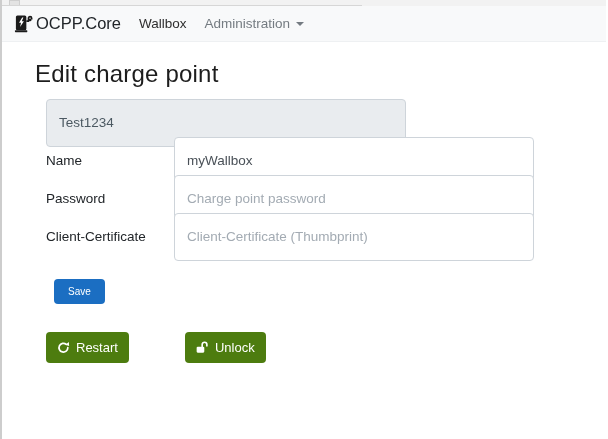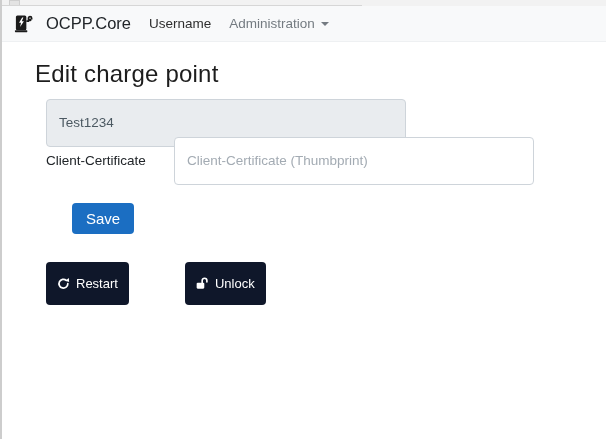--- a/index.html
+++ b/index.html
@@ -27,21 +27,21 @@
   }
   
   .navbar{
     height:36px;background:#f8f9fa;
     display:flex;align-items:center;
     padding-left:12px;
     border-bottom:1px solid #eef0f2;
     box-sizing:border-box;
   }
   .brand{
-    display:inline-flex;align-items:center;gap:13px;
+    display:inline-flex;align-items:center;gap:3px;
     color:#212529;font-size:16.5px;text-decoration:none;cursor:pointer;
   }
   .nav-link{
     font-size:13.5px;color:#2e2e2e;margin-left:18px;cursor:pointer;text-decoration:none;
     display:inline-flex;align-items:center;
   }
   .nav-link.muted{color:#747b81;text-align:center;}
   .caret{
     display:inline-block;margin-left:6px;
     width:0;height:0;border-left:4px solid transparent;border-right:4px solid transparent;
@@ -68,28 +68,28 @@
   }
   .form-input::placeholder{color:#a3abb3;opacity:1;}
   .form-input:disabled{background:#e9ecef;color:#4c5archive962;}
   .form-input[disabled]{background:#e9ecef;color:#4c5962;}
   .btn{
     border:none;border-radius:4px;cursor:pointer;
     font-family:"Liberation Sans", sans-serif;
     display:inline-flex;align-items:center;justify-content:center;
   }
   .btn-save{
-    margin-top:20px;margin-left:26px;
+    margin-top:20px;margin-left:8px;
     background:#1b6ec2;color:#ffffff;
-    font-size:15px;padding:7px 14px;
+    font-size:10px;padding:7px 14px;
   }
   .actions{margin-top:28px;padding-left:11px;display:flex;align-items:center;}
   .btn-teal{
-    background:#0f172a;color:#ffffff;
-    font-size:13px;padding:14px 11px;gap:6px;
+    background:#4d7c0f;color:#ffffff;
+    font-size:13px;padding:8px 11px;gap:6px;
   }
   .btn-unlock{margin-left:56px;}
   .icon{display:inline-flex;align-items:center;justify-content:center;}
 </style>
 </head>
 <body>
 
 <div class="window">
 
   <div class="chrome-strip">
@@ -104,40 +104,48 @@
           <rect x="2" y="1.5" width="11" height="15.5" rx="1.6" fill="#1b1b1b"></rect>
           <polygon points="8.6,3.6 5.3,9.3 7.4,9.3 6.4,13.6 10.4,7.6 8.2,7.6 9.9,3.6" fill="#ffffff"></polygon>
           <rect x="1" y="17.2" width="13" height="1.9" rx="0.5" fill="#1b1b1b"></rect>
           <path d="M13 7.5 h2.2 v-3 a1.7 1.7 0 0 1 3.4 0 v1.2" stroke="#1b1b1b" stroke-width="1.7" fill="none"></path>
           <circle cx="16.9" cy="6.2" r="1.5" fill="#1b1b1b"></circle>
         </svg>
       </span>
       <span>OCPP.Core</span>
     </a>
     <a class="nav-link">
-      <span>Username</span>
+      <span>Wallbox</span>
     </a>
     <a class="nav-link muted">
       <span>Administration</span>
       <span class="caret"></span>
     </a>
   </div>
 
   <div class="main">
     <h1 class="page-title">Edit charge point</h1>
 
     <div class="form">
 
       <div class="form-row">
         <input class="form-input" disabled="" value="Test1234" style="">
       </div>
 
+      <div class="form-row">
+        <label class="form-label">Name</label>
+        <input class="form-input" value="myWallbox" style="">
+      </div>
 
 
 
+      <div class="form-row">
+        <label class="form-label">Password</label>
+        <input class="form-input" placeholder="Charge point password" style="">
+      </div>
 
       <div class="form-row">
         <label class="form-label">Client-Certificate</label>
         <input class="form-input" placeholder="Client-Certificate (Thumbprint)" style="">
       </div>
 
       <button class="btn btn-save">
         <span>Save</span>
       </button>
     </div>

